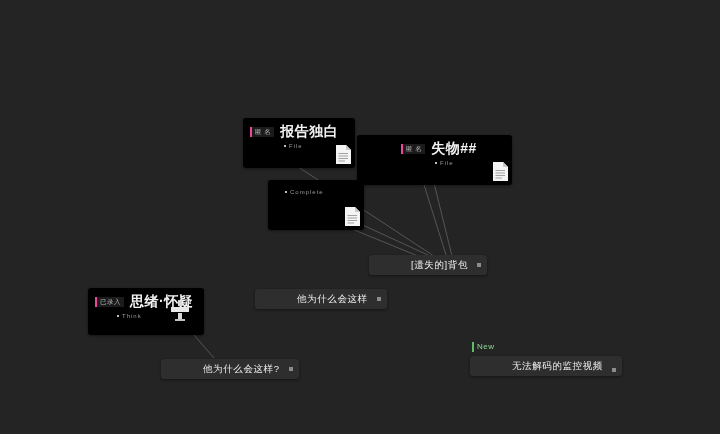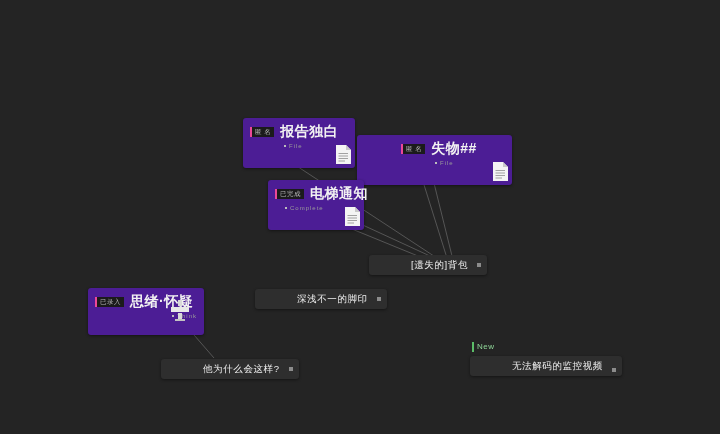--- a/index.html
+++ b/index.html
@@ -20,21 +20,21 @@
     position: absolute;
     left: 0; top: 0;
     width: 720px;
     height: 434px;
     pointer-events: none;
   }
 
   
   .doc-node {
     position: absolute;
-    background: #4c1d95;
+    background: #000000;
     border-radius: 3px;
     padding: 5px 7px 6px 7px;
     box-shadow: 0 1px 3px rgba(0,0,0,0.45);
   }
   .doc-head {
     display: flex;
     align-items: flex-start;
   }
   .tag {
     display: inline-block;
@@ -191,40 +191,36 @@
       <g stroke="#8d8d8d" stroke-width="0.8">
         <line x1="3.5" y1="9.5" x2="13" y2="9.5"></line>
         <line x1="3.5" y1="12" x2="13" y2="12"></line>
         <line x1="3.5" y1="14.5" x2="13" y2="14.5"></line>
         <line x1="3.5" y1="17" x2="10" y2="17"></line>
       </g>
     </svg>
   </div>
 
   <div class="doc-node" style="left:268px; top:180px; width:82px; height:39px;">
-    <div class="doc-head">
-      <span class="tag">已完成</span>
-      <span class="doc-title">电梯通知</span>
-    </div>
     <div class="doc-sub" style="margin-left:10px;">
       <span class="bullet"></span><span>Complete</span>
     </div>
     <svg class="doc-icon" viewBox="0 0 17 21" xmlns="http://www.w3.org/2000/svg">
       <path d="M1 1 h10 l5 5 v14 h-15 z" fill="#f4f4f4"></path>
       <path d="M11 1 l5 5 h-5 z" fill="#c9c9c9"></path>
       <g stroke="#8d8d8d" stroke-width="0.8">
         <line x1="3.5" y1="9.5" x2="13" y2="9.5"></line>
         <line x1="3.5" y1="12" x2="13" y2="12"></line>
         <line x1="3.5" y1="14.5" x2="13" y2="14.5"></line>
         <line x1="3.5" y1="17" x2="10" y2="17"></line>
       </g>
     </svg>
   </div>
 
-  <div class="doc-node" style="left:88px; top:288px; width:102px; height:36px;text-align:right;">
+  <div class="doc-node" style="left:88px; top:288px; width:102px; height:36px;">
     <div class="doc-head">
       <span class="tag">已录入</span>
       <span class="doc-title">思绪·怀疑</span>
     </div>
     <div class="doc-sub" style="margin-left:22px;">
       <span class="bullet"></span><span>Think</span>
     </div>
   </div>
   <svg class="puzzle-icon" style="left:170px; top:300px;" viewBox="0 0 20 22" xmlns="http://www.w3.org/2000/svg">
     <rect x="8" y="0" width="4" height="6" fill="#d8d8d8"></rect>
@@ -232,21 +228,21 @@
     <rect x="8" y="13" width="4" height="6" fill="#d8d8d8"></rect>
     <rect x="5" y="19" width="10" height="2" fill="#c2c2c2"></rect>
   </svg>
 
   <div class="pill-node" style="left:369px; top:255px;">
     <span class="pill-label">[遗失的]背包</span>
     <span class="pill-dot"></span>
   </div>
 
   <div class="pill-node" style="left:255px; top:289px;">
-    <span class="pill-label">深浅不一的脚印</span>
+    <span class="pill-label">他为什么会这样</span>
     <span class="pill-dot"></span>
   </div>
 
   <div class="pill-node" style="left:125px; top:359px;margin-left:36px;">
     <span class="pill-label">他为什么会这样?</span>
     <span class="pill-dot"></span>
   </div>
 
   <div class="new-node" style="left:470px; top:335px;">
     <div class="new-badge-row">

